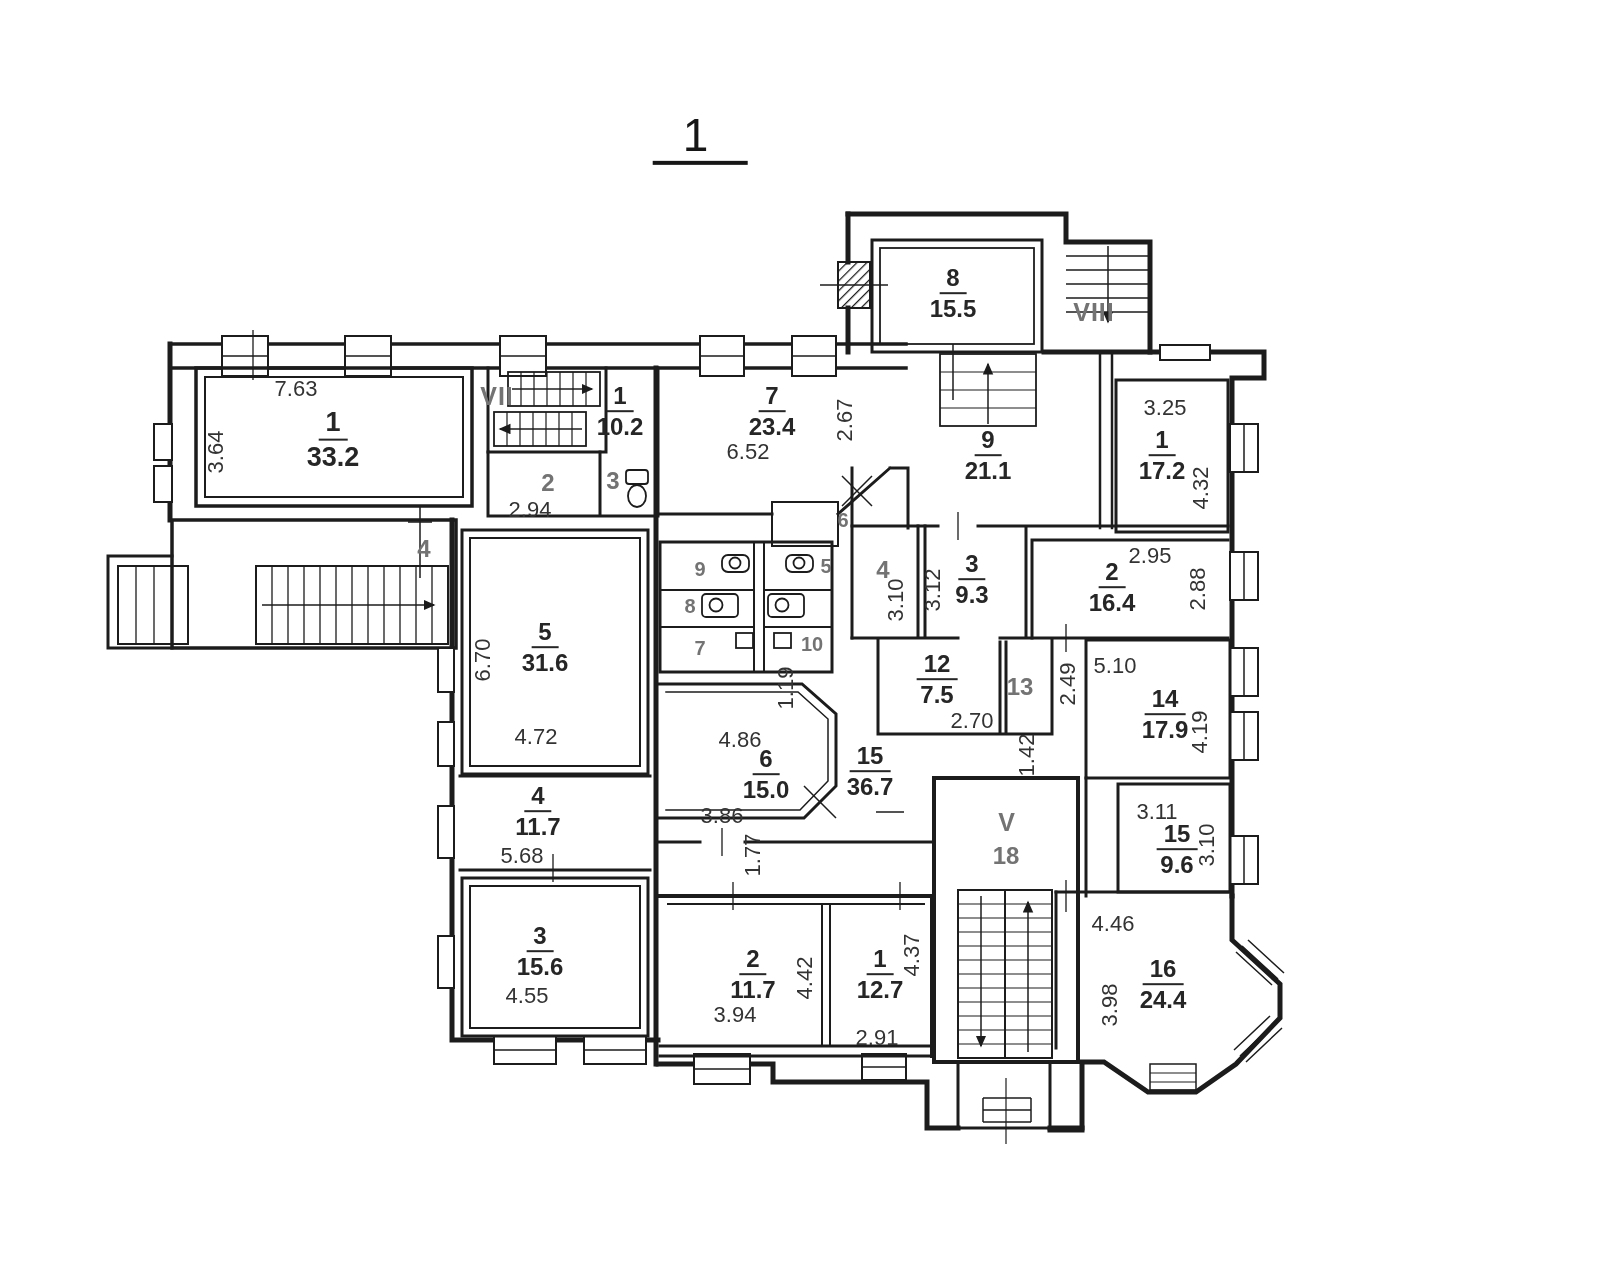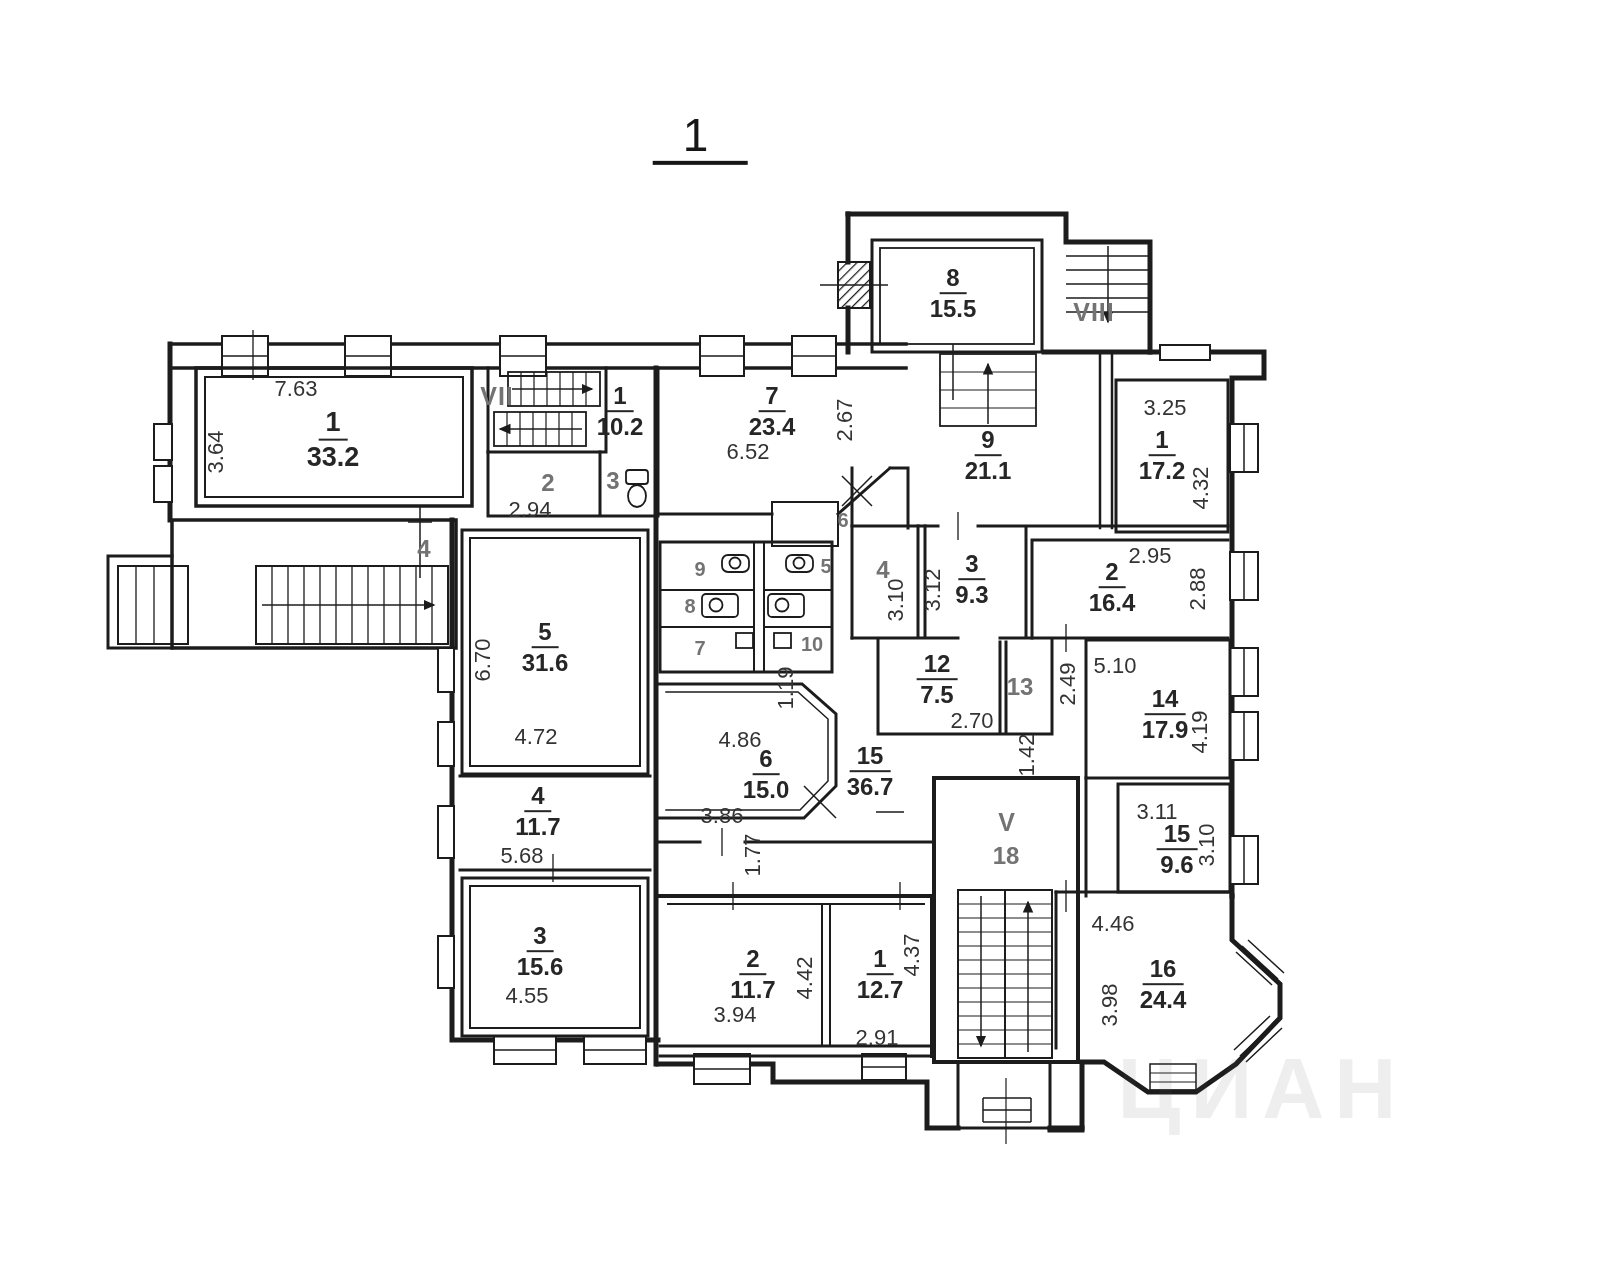--- a/index.html
+++ b/index.html
@@ -367,14 +367,13 @@
   <div class="dm v" style="left:786px;top:688px">1.19</div>
   <div class="dm v" style="left:1068px;top:684px">2.49</div>
   <div class="dm v" style="left:1200px;top:732px">4.19</div>
   <div class="dm v" style="left:1027px;top:755px">1.42</div>
   <div class="dm v" style="left:1207px;top:845px">3.10</div>
   <div class="dm v" style="left:1110px;top:1005px">3.98</div>
   <div class="dm v" style="left:753px;top:855px">1.77</div>
   <div class="dm v" style="left:805px;top:978px">4.42</div>
   <div class="dm v" style="left:912px;top:955px">4.37</div>
 
-  <div class="wm">ЦИАН</div>
 </div>
 
 </body></html>

